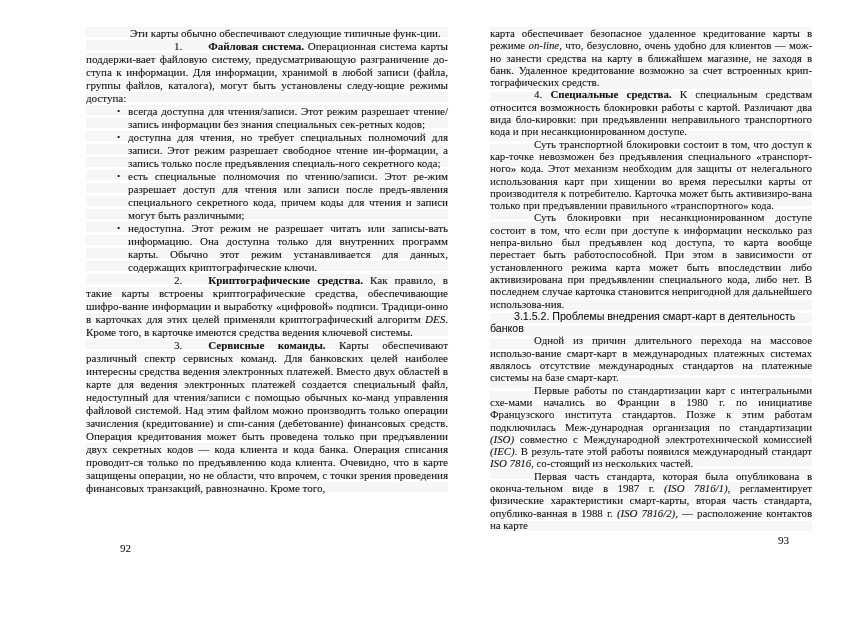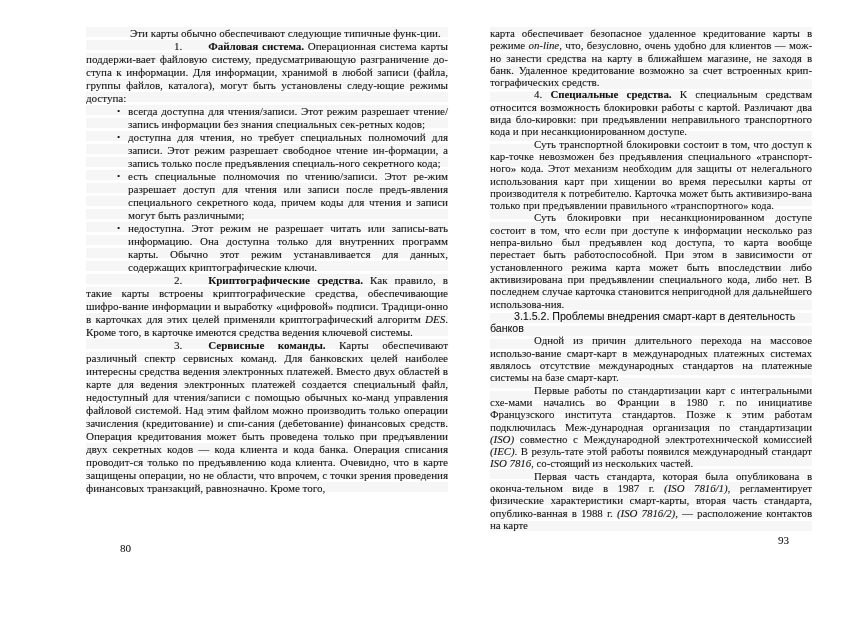--- a/index.html
+++ b/index.html
@@ -77,15 +77,15 @@
         <p class="para"><span>карта обеспечивает безопасное удаленное кредитование карты в режиме </span><span class="i">on-line</span><span>, что, безусловно, очень удобно для клиентов — мож-но занести средства на карту в ближайшем магазине, не заходя в банк. Удаленное кредитование возможно за счет встроенных крип-тографических средств.</span></p>
         <p class="para indent"><span>4. </span><span class="b">Специальные средства.</span><span> К специальным средствам относится возможность блокировки работы с картой. Различают два вида бло-кировки: при предъявлении неправильного транспортного кода и при несанкционированном доступе.</span></p>
         <p class="para indent"><span>Суть транспортной блокировки состоит в том, что доступ к кар-точке невозможен без предъявления специального «транспорт-ного» кода. Этот механизм необходим для защиты от нелегального использования карт при хищении во время пересылки карты от производителя к потребителю. Карточка может быть активизиро-вана только при предъявлении правильного «транспортного» кода.</span></p>
         <p class="para indent"><span>Суть блокировки при несанкционированном доступе состоит в том, что если при доступе к информации несколько раз непра-вильно был предъявлен код доступа, то карта вообще перестает быть работоспособной. При этом в зависимости от установленного режима карта может быть впоследствии либо активизирована при предъявлении специального кода, либо нет. В последнем случае карточка становится непригодной для дальнейшего использова-ния.</span></p>
         <p class="heading"><span>3.1.5.2. Проблемы внедрения смарт-карт в деятельность банков</span></p>
         <p class="para indent"><span>Одной из причин длительного перехода на массовое использо-вание смарт-карт в международных платежных системах являлось отсутствие международных стандартов на платежные системы на базе смарт-карт.</span></p>
         <p class="para indent"><span>Первые работы по стандартизации карт с интегральными схе-мами начались во Франции в 1980 г. по инициативе Французского института стандартов. Позже к этим работам подключилась Меж-дународная организация по стандартизации </span><span class="i">(ISO)</span><span> совместно с Международной электротехнической комиссией </span><span class="i">(IEC)</span><span>. В резуль-тате этой работы появился международный стандарт </span><span class="i">ISO 7816</span><span>, со-стоящий из нескольких частей.</span></p>
         <p class="para indent"><span>Первая часть стандарта, которая была опубликована в оконча-тельном виде в 1987 г. </span><span class="i">(ISO 7816/1)</span><span>, регламентирует физические характеристики смарт-карты, вторая часть стандарта, опублико-ванная в 1988 г. </span><span class="i">(ISO 7816/2)</span><span>, — расположение контактов на карте</span></p>
       </div>
   </div>
-  <div id="pnLeft" class="page-number">80</div>
+  <div id="pnLeft" class="page-number">92</div>
   <div id="pnRight" class="page-number">93</div>
 </div>
 
 </body></html>

